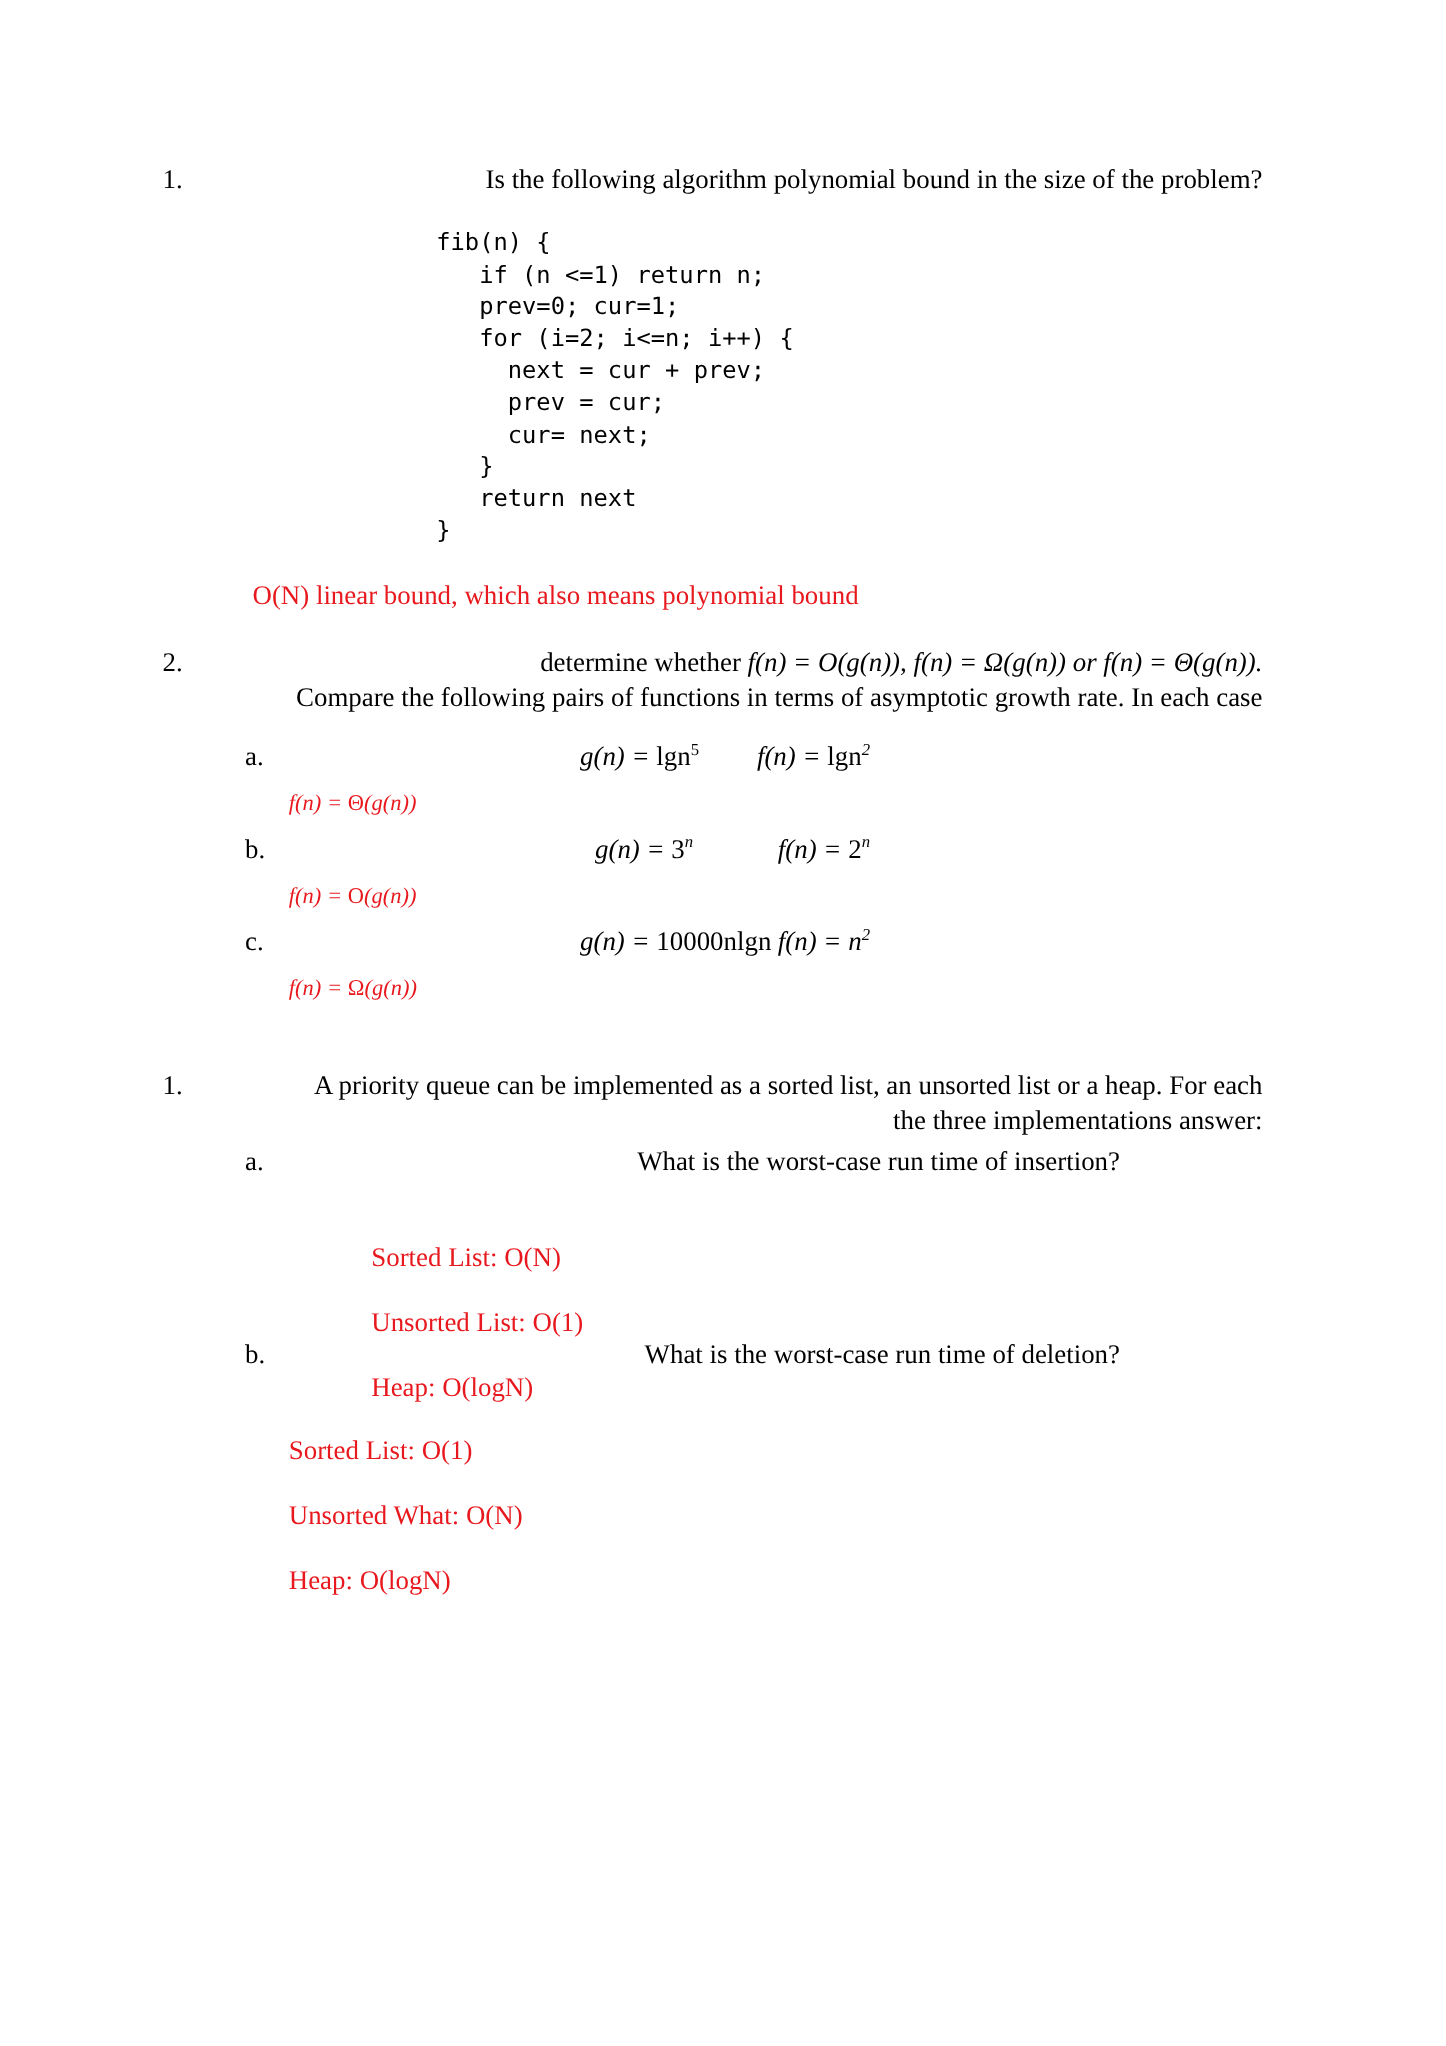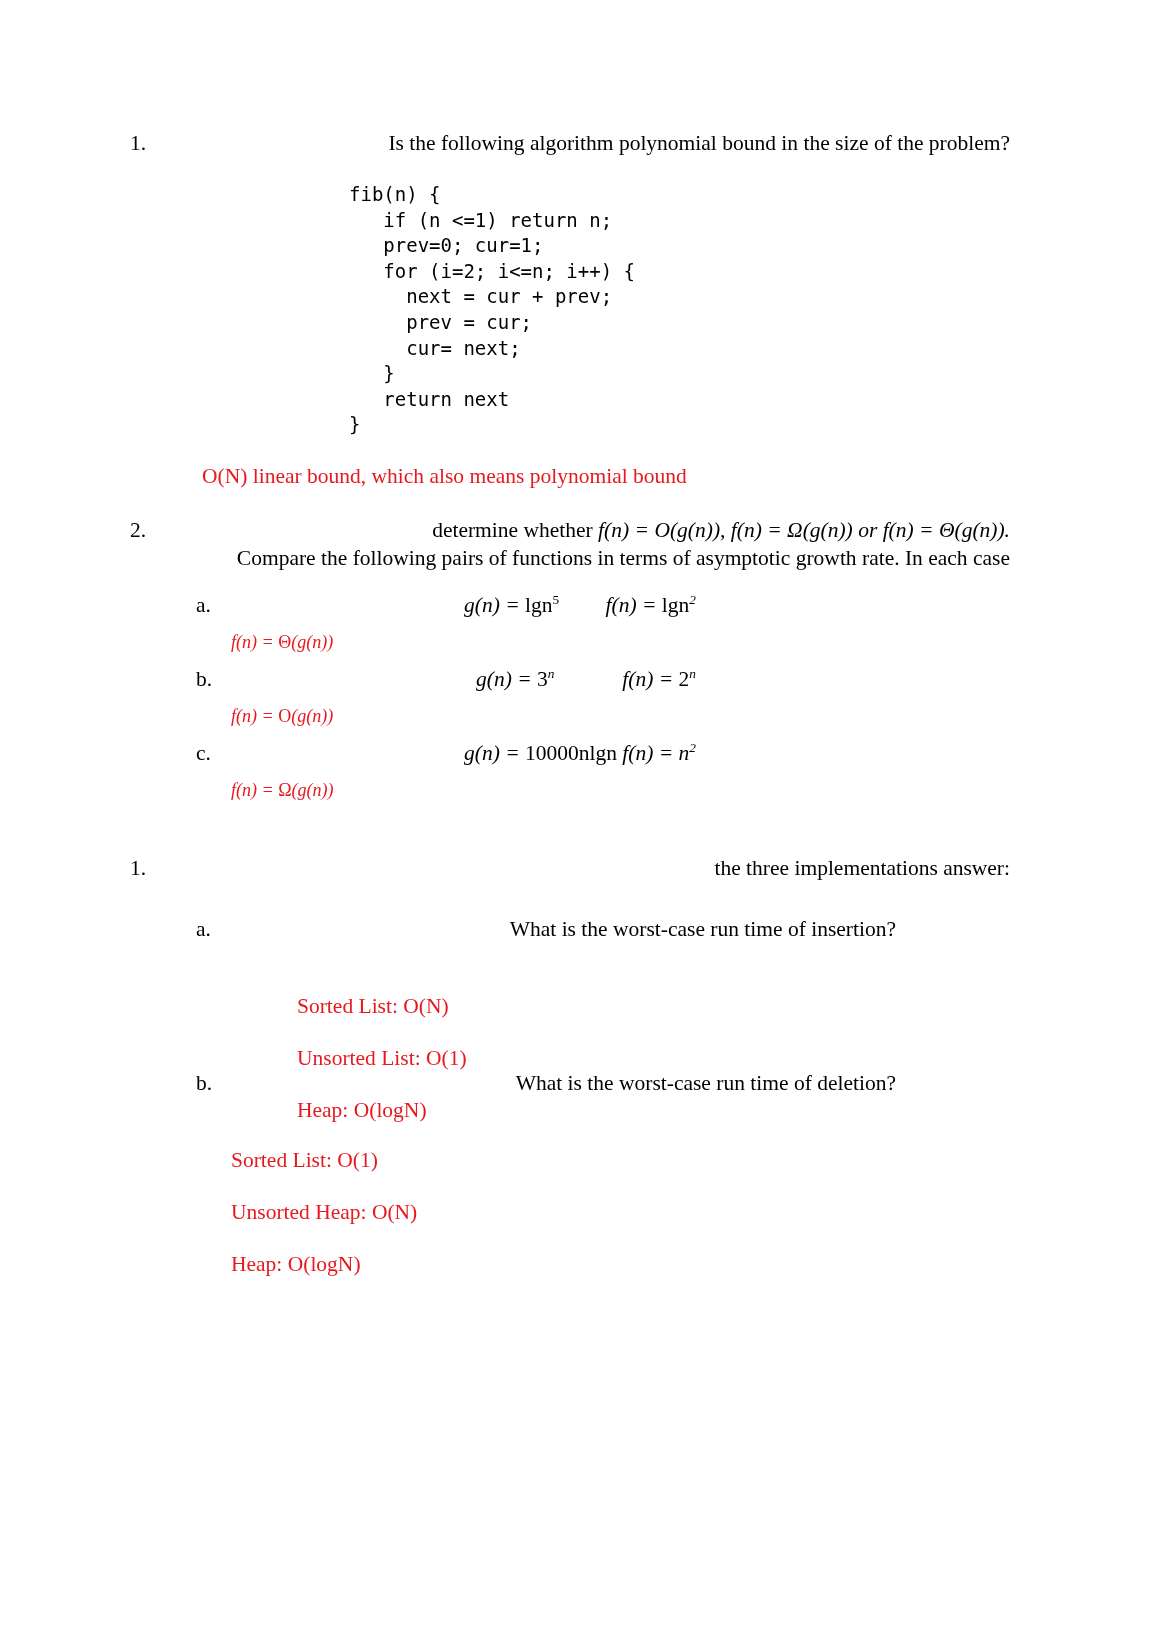--- a/index.html
+++ b/index.html
@@ -173,37 +173,38 @@
   <div class="math" style="left:464px; top:739px;">
     <span class="mi">g</span><span class="mi">(n) = </span><span class="mup">10000nlgn</span>
   </div>
   <div class="ans-red-math" style="left:231px; top:777px;">
     <span class="mi">f</span><span class="mi">(n) = </span><span class="mup">Ω</span><span class="mi">(g(n))</span>
   </div>
 
   <div class="olitem" style="left:130px; top:854px; width:880px;">
     <div class="marker q-num">1.</div>
     <div class="itembody q-text">
+      <div>A priority queue can be implemented as a sorted list, an unsorted list or a heap. For each</div>
       <div>the three implementations answer:</div>
     </div>
   </div>
 
   <div class="olitem" style="left:196px; top:915px; width:700px;">
     <div class="marker sub-num">a.</div>
     <div class="itembody sub-text">What is the worst-case run time of insertion?</div>
   </div>
   <div class="ans" style="left:297px; top:967px;">
     <div>Sorted List: O(N)</div>
     <div>Unsorted List: O(1)</div>
     <div>Heap: O(logN)</div>
   </div>
 
   <div class="olitem" style="left:196px; top:1069px; width:700px;">
     <div class="marker sub-num">b.</div>
     <div class="itembody sub-text">What is the worst-case run time of deletion?</div>
   </div>
   <div class="ans" style="left:231px; top:1121px;">
     <div>Sorted List: O(1)</div>
-    <div>Unsorted Heap: O(N)</div>
+    <div>Unsorted What: O(N)</div>
     <div>Heap: O(logN)</div>
   </div>
 
 </div>
 
 </body></html>

